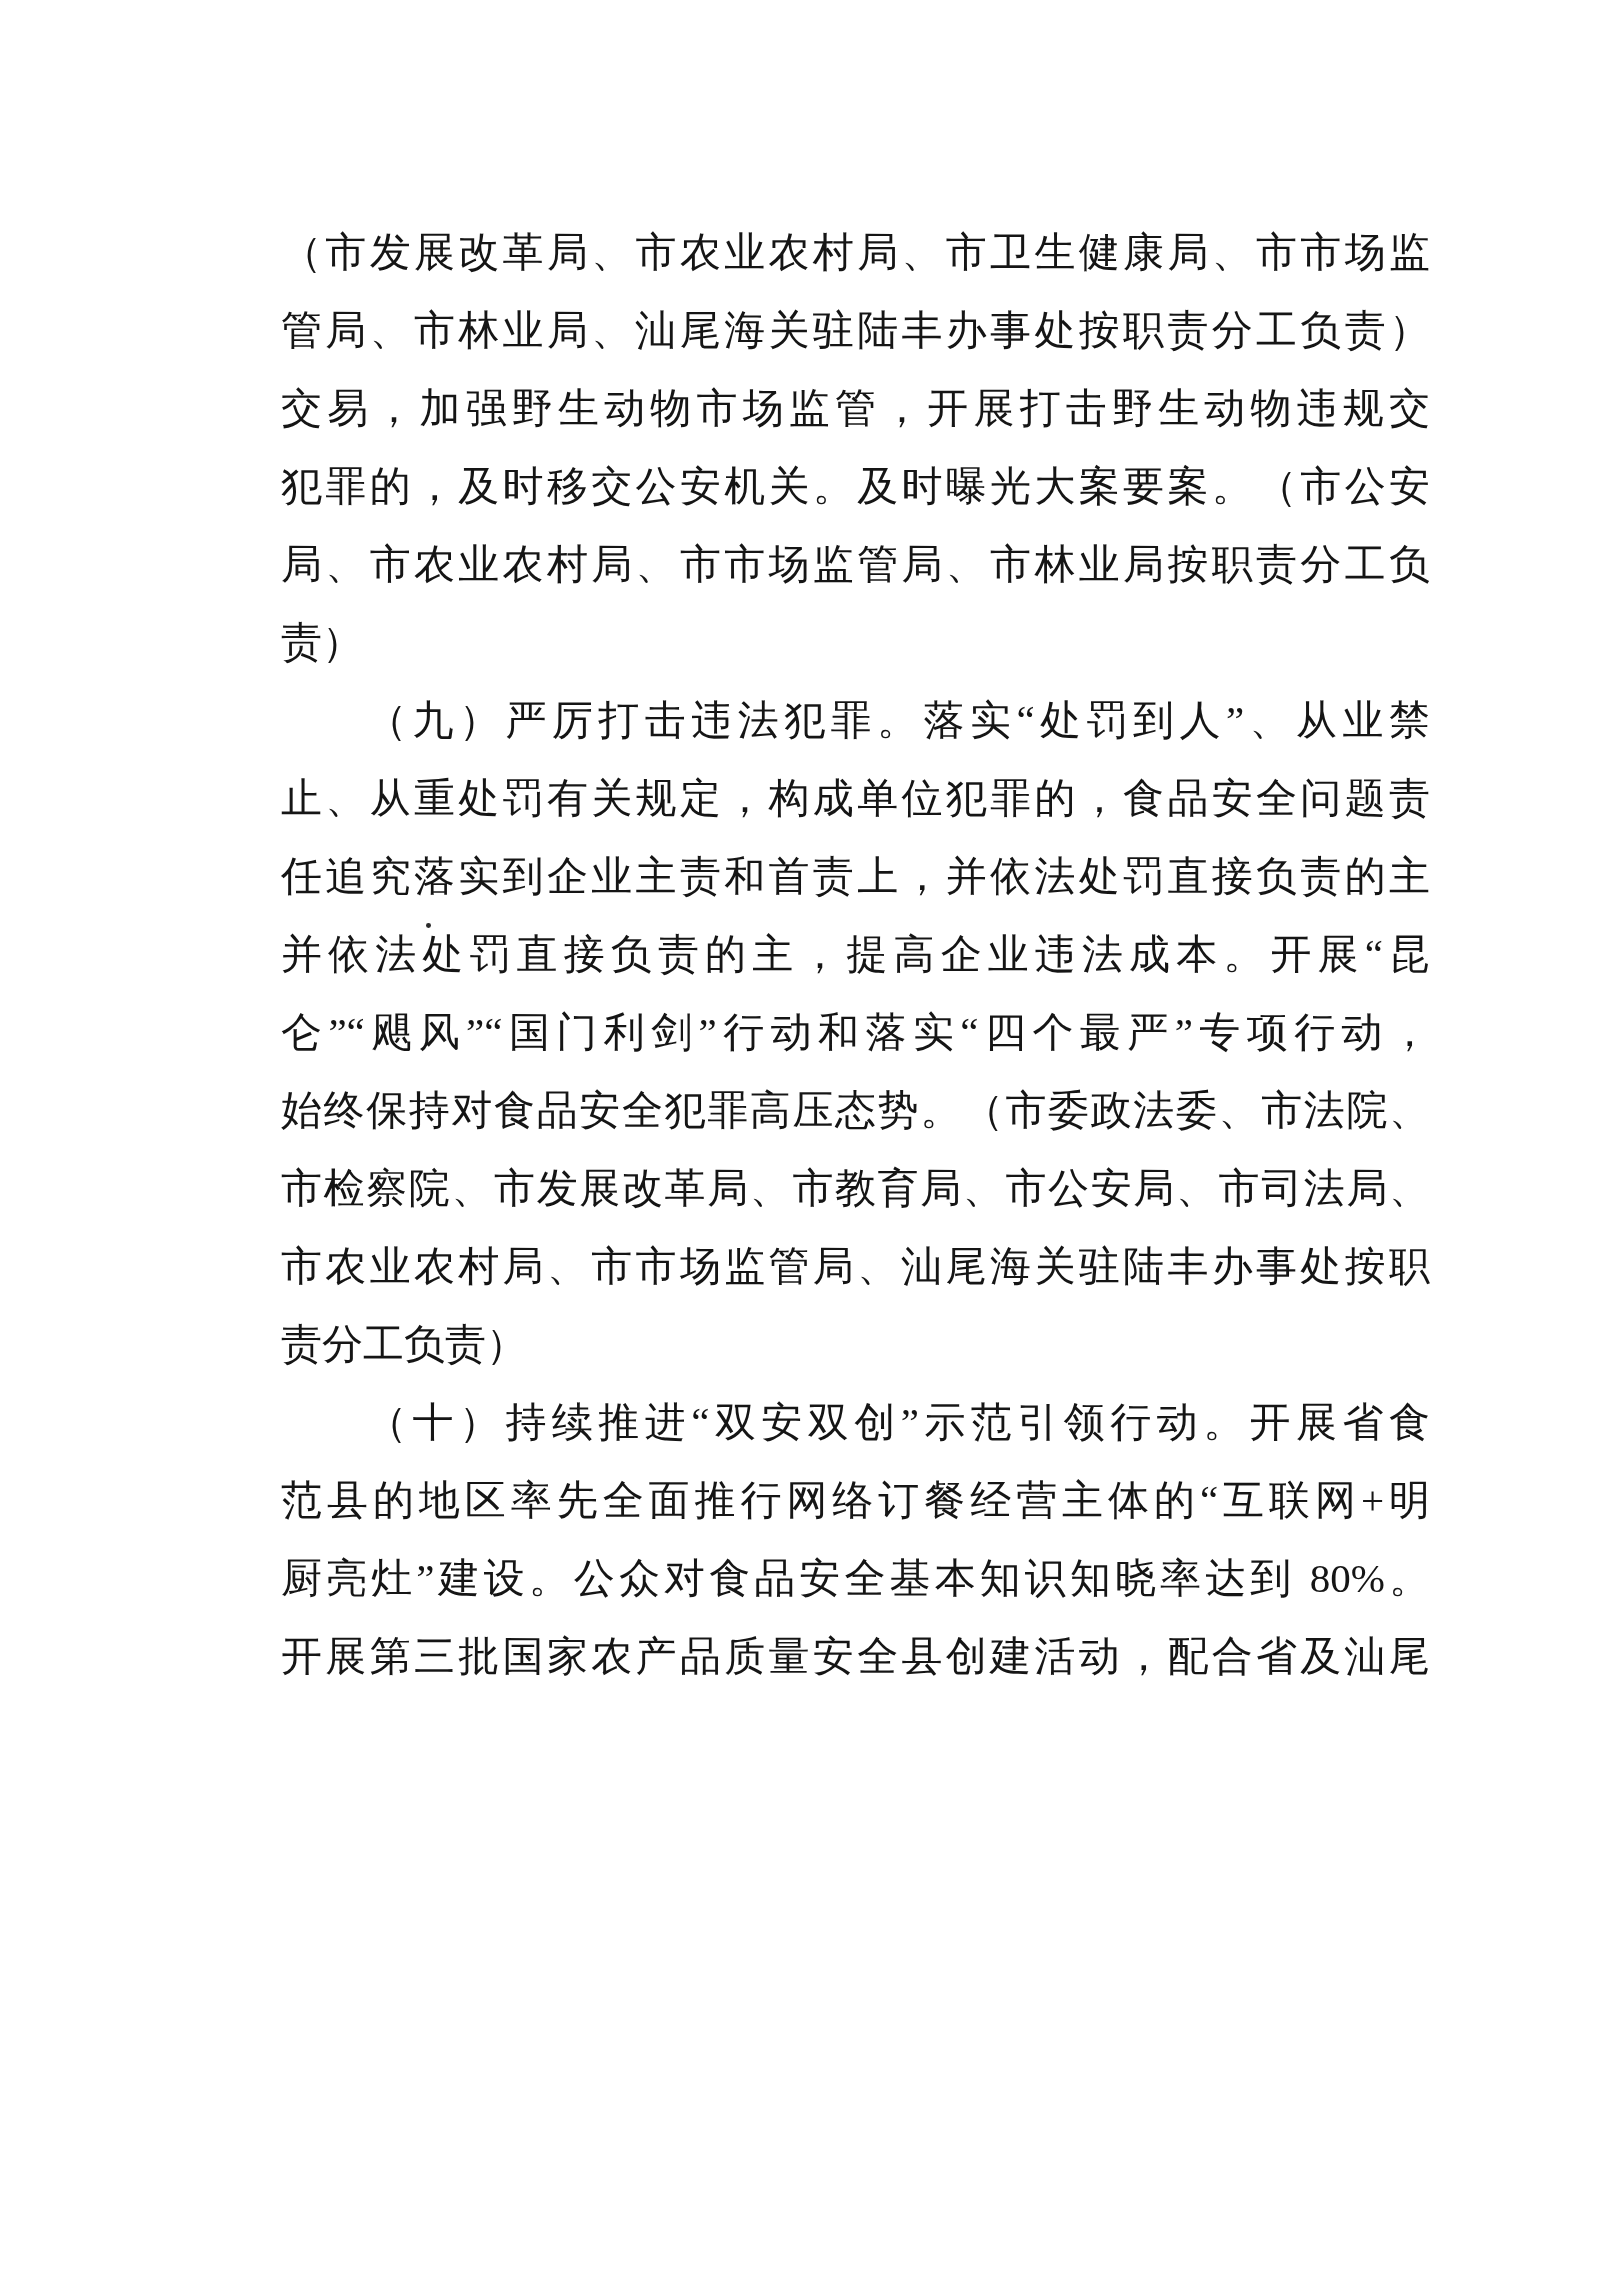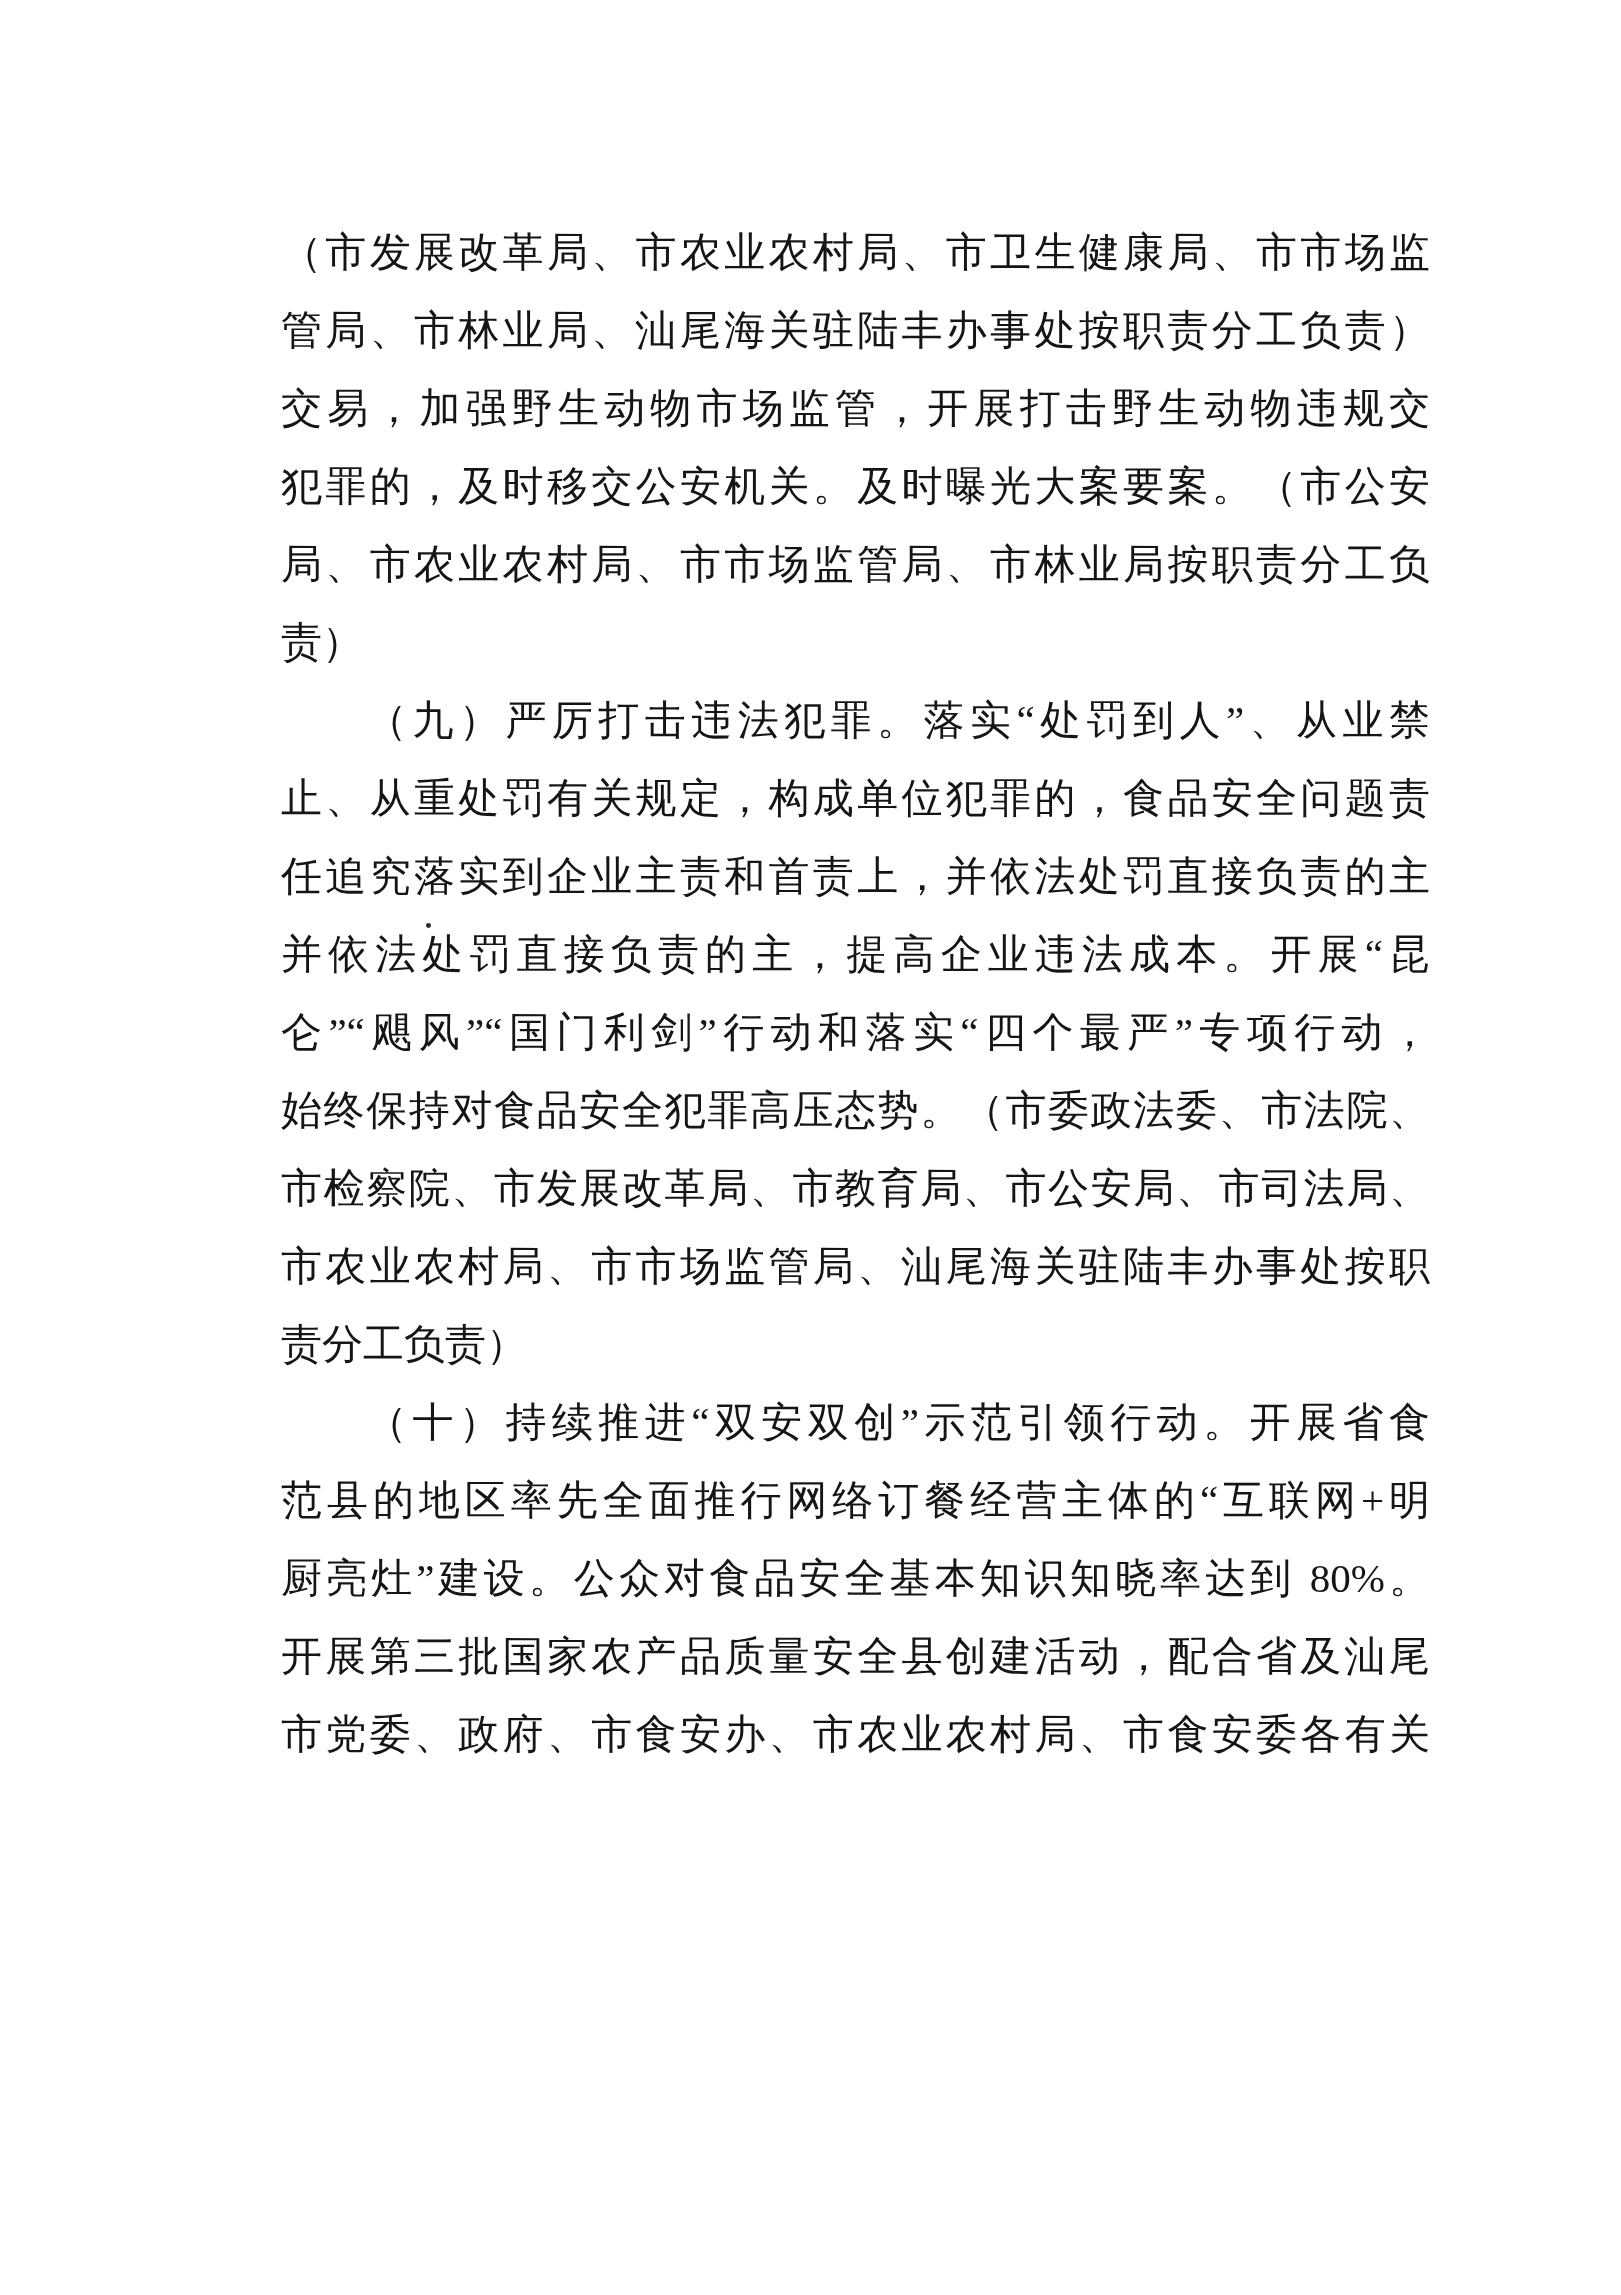--- a/index.html
+++ b/index.html
@@ -65,17 +65,16 @@
     <div class="line">并依法处罚直接负责的主，提高企业违法成本。开展“昆</div>
     <div class="line">仑”“飓风”“国门利剑”行动和落实“四个最严”专项行动，</div>
     <div class="line">始终保持对食品安全犯罪高压态势。（市委政法委、市法院、</div>
     <div class="line">市检察院、市发展改革局、市教育局、市公安局、市司法局、</div>
     <div class="line">市农业农村局、市市场监管局、汕尾海关驻陆丰办事处按职</div>
     <div class="line end">责分工负责）</div>
     <div class="line indent">（十）持续推进“双安双创”示范引领行动。开展省食</div>
     <div class="line">范县的地区率先全面推行网络订餐经营主体的“互联网+明</div>
     <div class="line">厨亮灶”建设。公众对食品安全基本知识知晓率达到 80%。</div>
     <div class="line">开展第三批国家农产品质量安全县创建活动，配合省及汕尾</div>
-    <div class="line">市党委、政府、市食安办、市农业农村局、市食安委各有关</div>
   </div>
   <div class="speck"></div>
 </div>
 
 
 </body></html>

